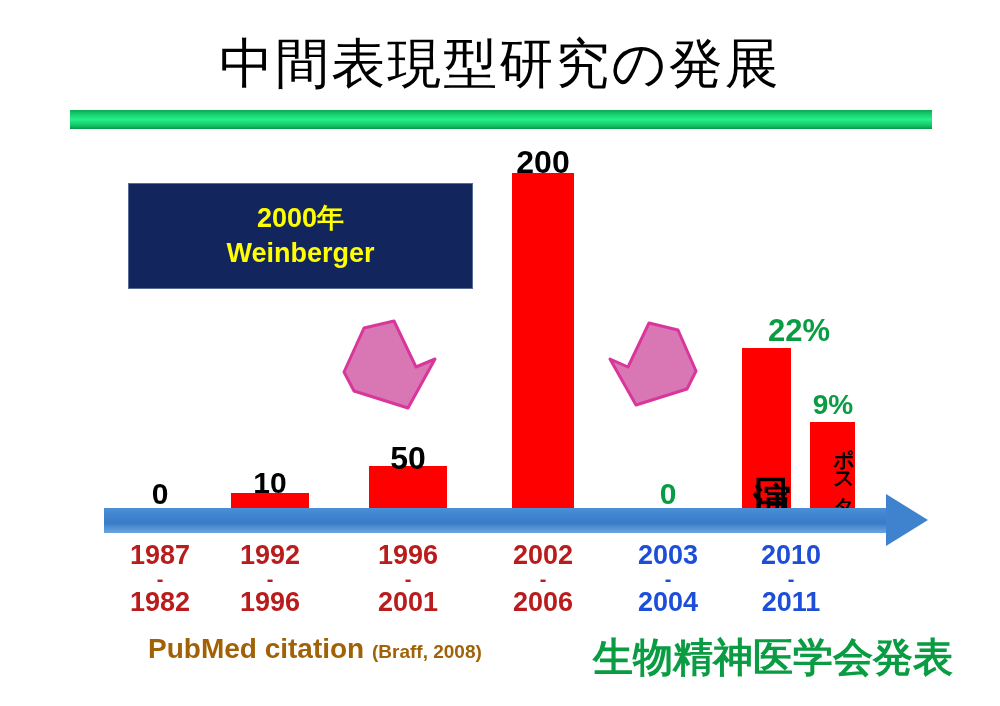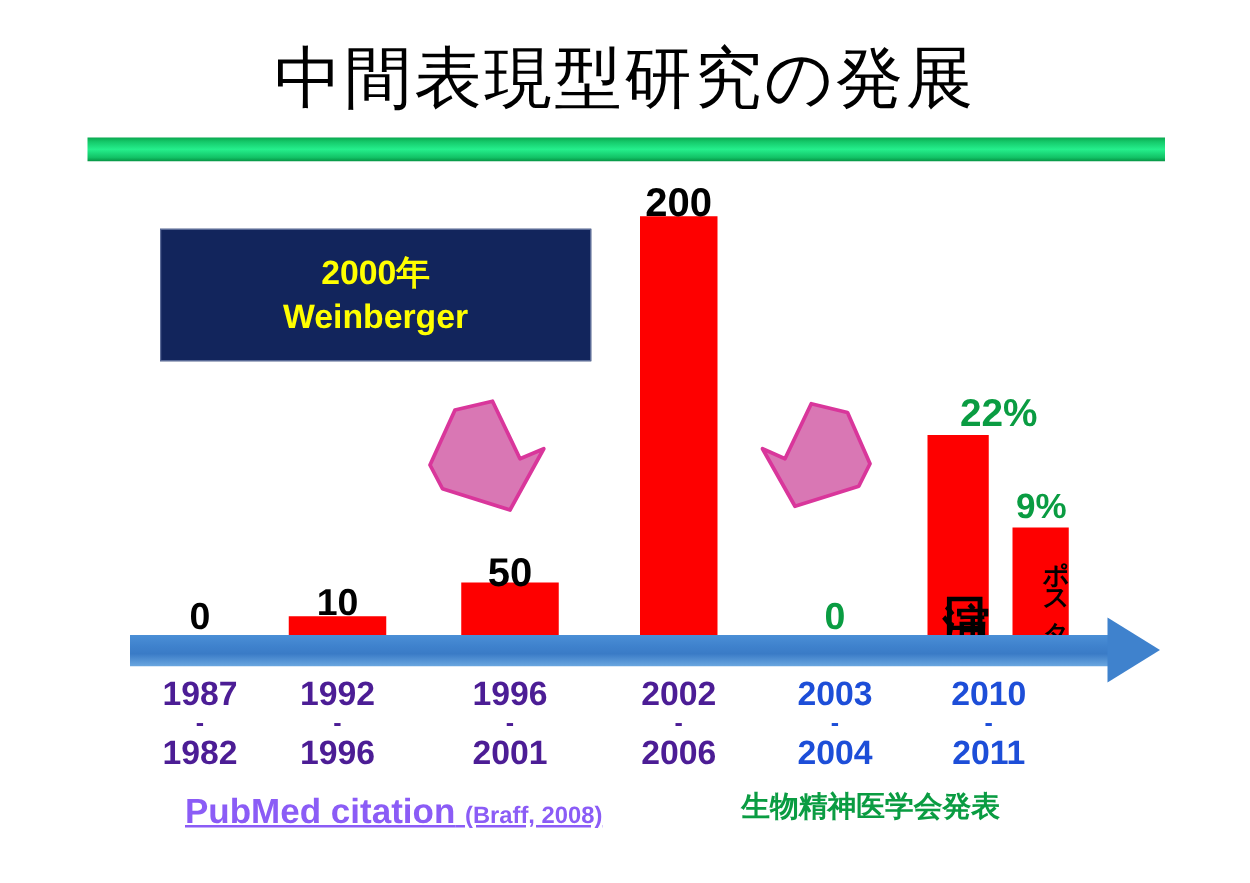--- a/index.html
+++ b/index.html
@@ -118,35 +118,35 @@
   }
   .val-green { color: #0a9c42; }
 
   
   .tick {
     position: absolute;
     text-align: center;
     font-weight: 700;
     font-size: 27px;
     line-height: 1.06;
-    color: #4c1d95;
+    color: #b91c1c;
     white-space: nowrap;
   }
   .tick .dash { font-size: 20px; line-height: 0.9; display: block; }
   .tick-green { color: #1d4ed8; }
 
   
   .footnote {
     position: absolute;
     font-weight: 700;
     white-space: nowrap;
   }
-  #footnote-left { left: 148px; top: 633px; font-size: 28px; color: #8b5cf6; text-decoration: underline; }
+  #footnote-left { left: 148px; top: 633px; font-size: 28px; color: #a16207; }
   #footnote-left .small { font-size: 19px; }
-  #footnote-right { left: 593px; top: 630px; font-size: 23px; color: #0a9c42; }
+  #footnote-right { left: 593px; top: 630px; font-size: 40px; color: #0a9c42; }
 </style>
 </head>
 <body>
 
 <div id="slide">
 
   <div id="title">中間表現型研究の発展</div>
   <div id="title-rule"></div>
 
   <div class="callout" id="callout-1">

